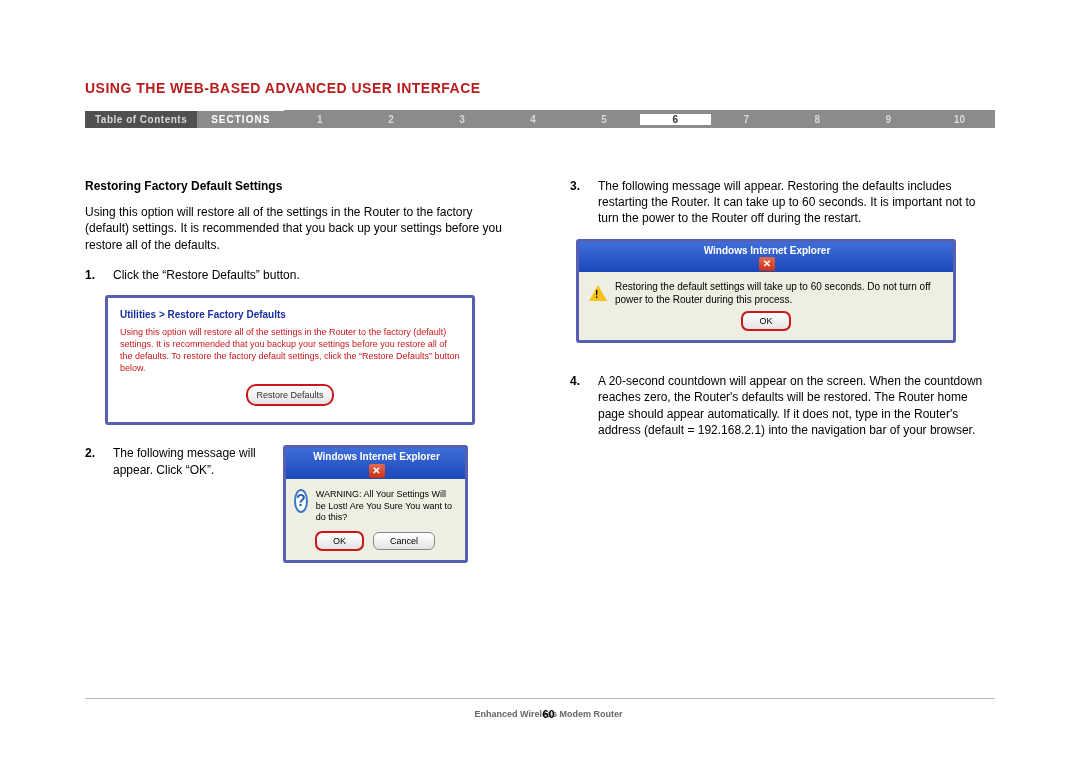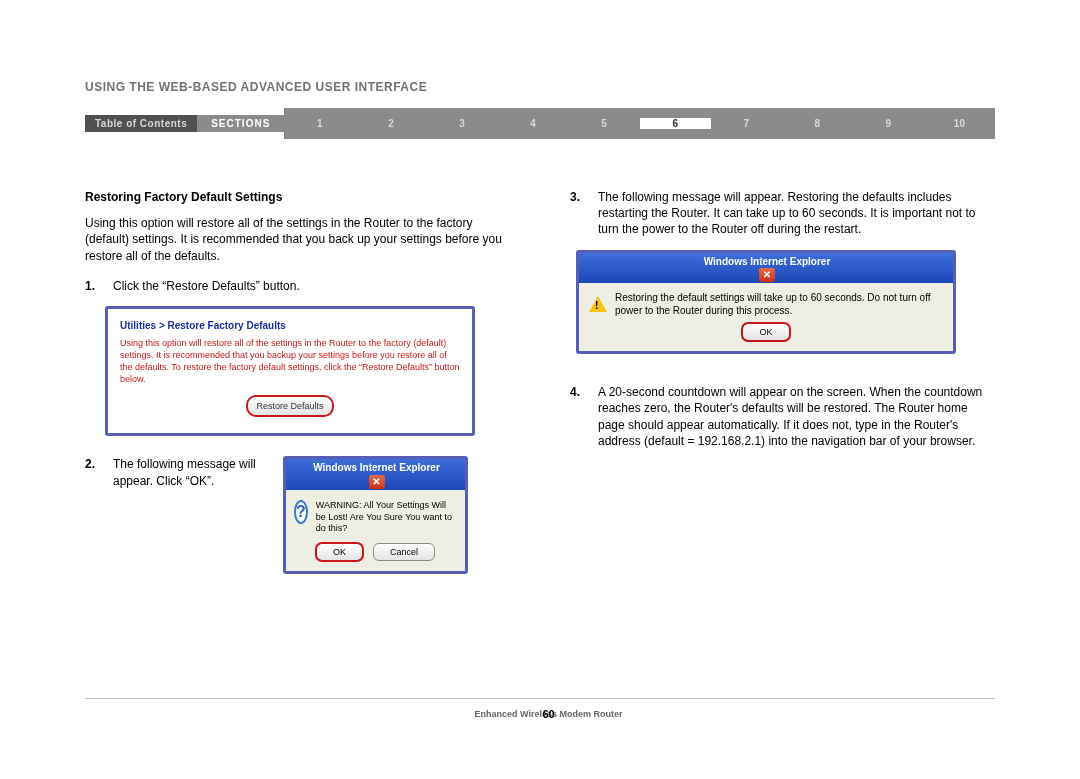--- a/index.html
+++ b/index.html
@@ -5,30 +5,30 @@
 * { margin: 0; padding: 0; box-sizing: border-box; }
 body {
   font-family: Arial, Helvetica, sans-serif;
   background: #fff;
   width: 1080px;
   height: 779px;
   position: relative;
   padding: 80px 85px 0 85px;
 }
 .page-title {
-  font-size: 12px;
-  font-weight: bold;
-  color: #737373;
+  font-size: 14px;
+  font-weight: bold;
+  color: #b91c1c;
   letter-spacing: 0.5px;
   margin-bottom: 14px;
 }
 .nav-bar {
   display: flex;
   align-items: center;
-  height: 31px;
+  height: 18px;
   font-size: 10px;
   font-weight: bold;
 }
 .toc {
   background: #505050;
   color: #d8d8d8;
   padding: 3px 10px;
   letter-spacing: 0.5px;
 }
 .sections-label {

